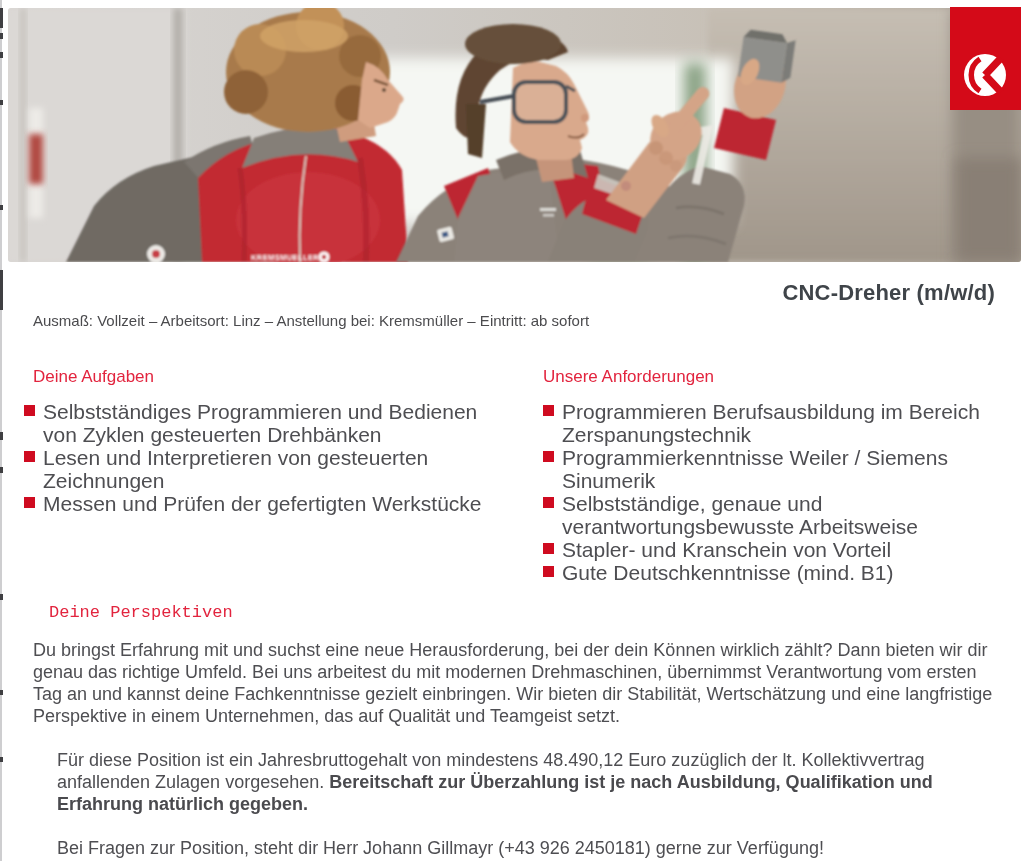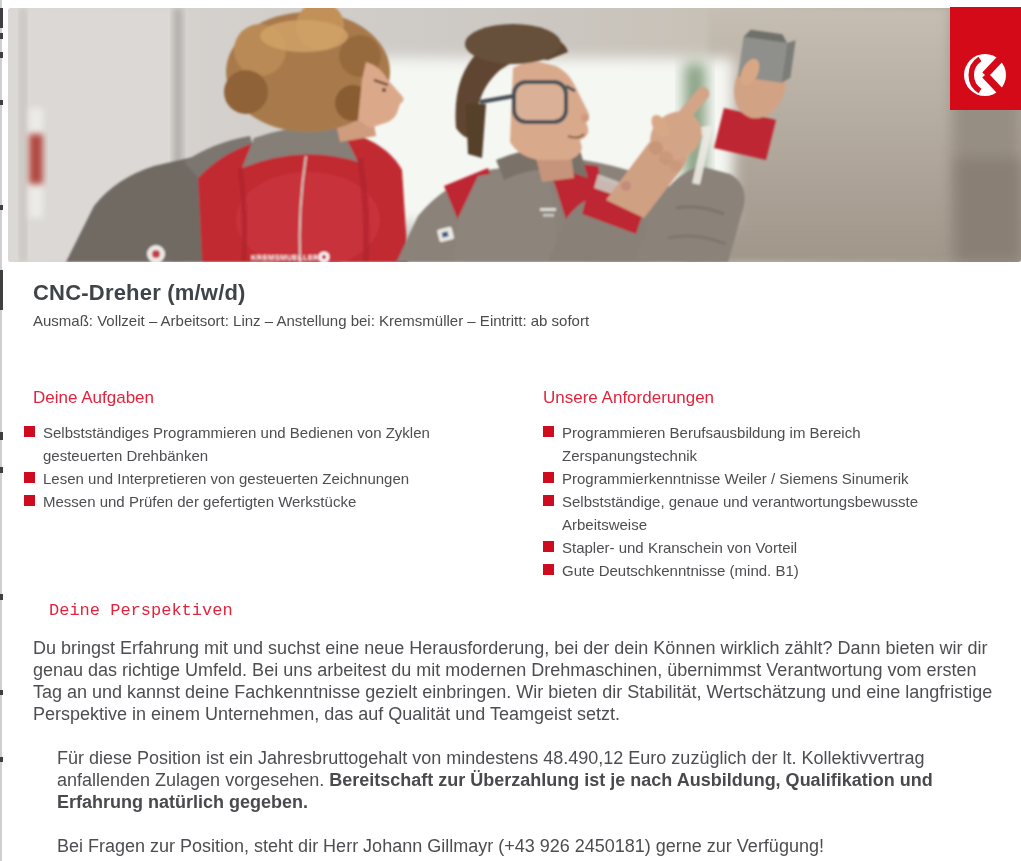--- a/index.html
+++ b/index.html
@@ -18,28 +18,28 @@
           border-radius:3px; overflow:hidden; }
   .hero svg { display:block; width:100%; height:100%; }
 
   
   .logo-block { position:absolute; left:950px; top:7px; width:71px; height:103px;
                 background:var(--brand-red,#d40a18); cursor:pointer; }
   .logo-block svg { display:block; width:100%; height:100%; }
 
   .content { position:absolute; left:33px; top:280px; width:962px; }
   h1.title { margin:0; font-size:22px; line-height:26px; font-weight:bold;
-             color:var(--title,#3f4449); letter-spacing:.2px; }
+             color:var(--title,#3f4449); letter-spacing:.2px;text-align:right; }
   .meta { margin:6px 0 0; font-size:15px; line-height:18px; color:#4b4b4e; }
 
   .cols { margin-top:36px; display:flex; gap:60px; }
-  .col  { width:450px;margin-top:21px; }
+  .col  { width:450px; }
   h2.red-heading { margin:0 0 13px; font-size:17px; line-height:21px; font-weight:400;
                    color:var(--heading-red,#e2243e); }
-  ul.bullets { margin:0; padding:0; list-style:none; font-size:15px; line-height:23px; color:#4e4e52; }
+  ul.bullets { margin:0; padding:0; list-style:none; font-size:21px; line-height:23px; color:#4e4e52; }
   .col-left ul.bullets { margin-left:-9px; }
   ul.bullets li { position:relative; padding-left:19px; }
   ul.bullets li::before { content:""; position:absolute; left:0; top:5px;
                           width:11px; height:11px; background:var(--bullet-red,#cf0b20); }
 
   .perspectives { margin-top:18px; }
   .perspectives h2 { margin:16px;font-family:Liberation Mono, monospace; }
   .perspectives p { margin:9px 0 22px; font-size:18px; line-height:22px; color:#4e4e52; }
   .perspectives p + p { margin-top:0;margin-left:24px; }
   .perspectives strong { font-weight:bold; color:#4a4a4e; }

